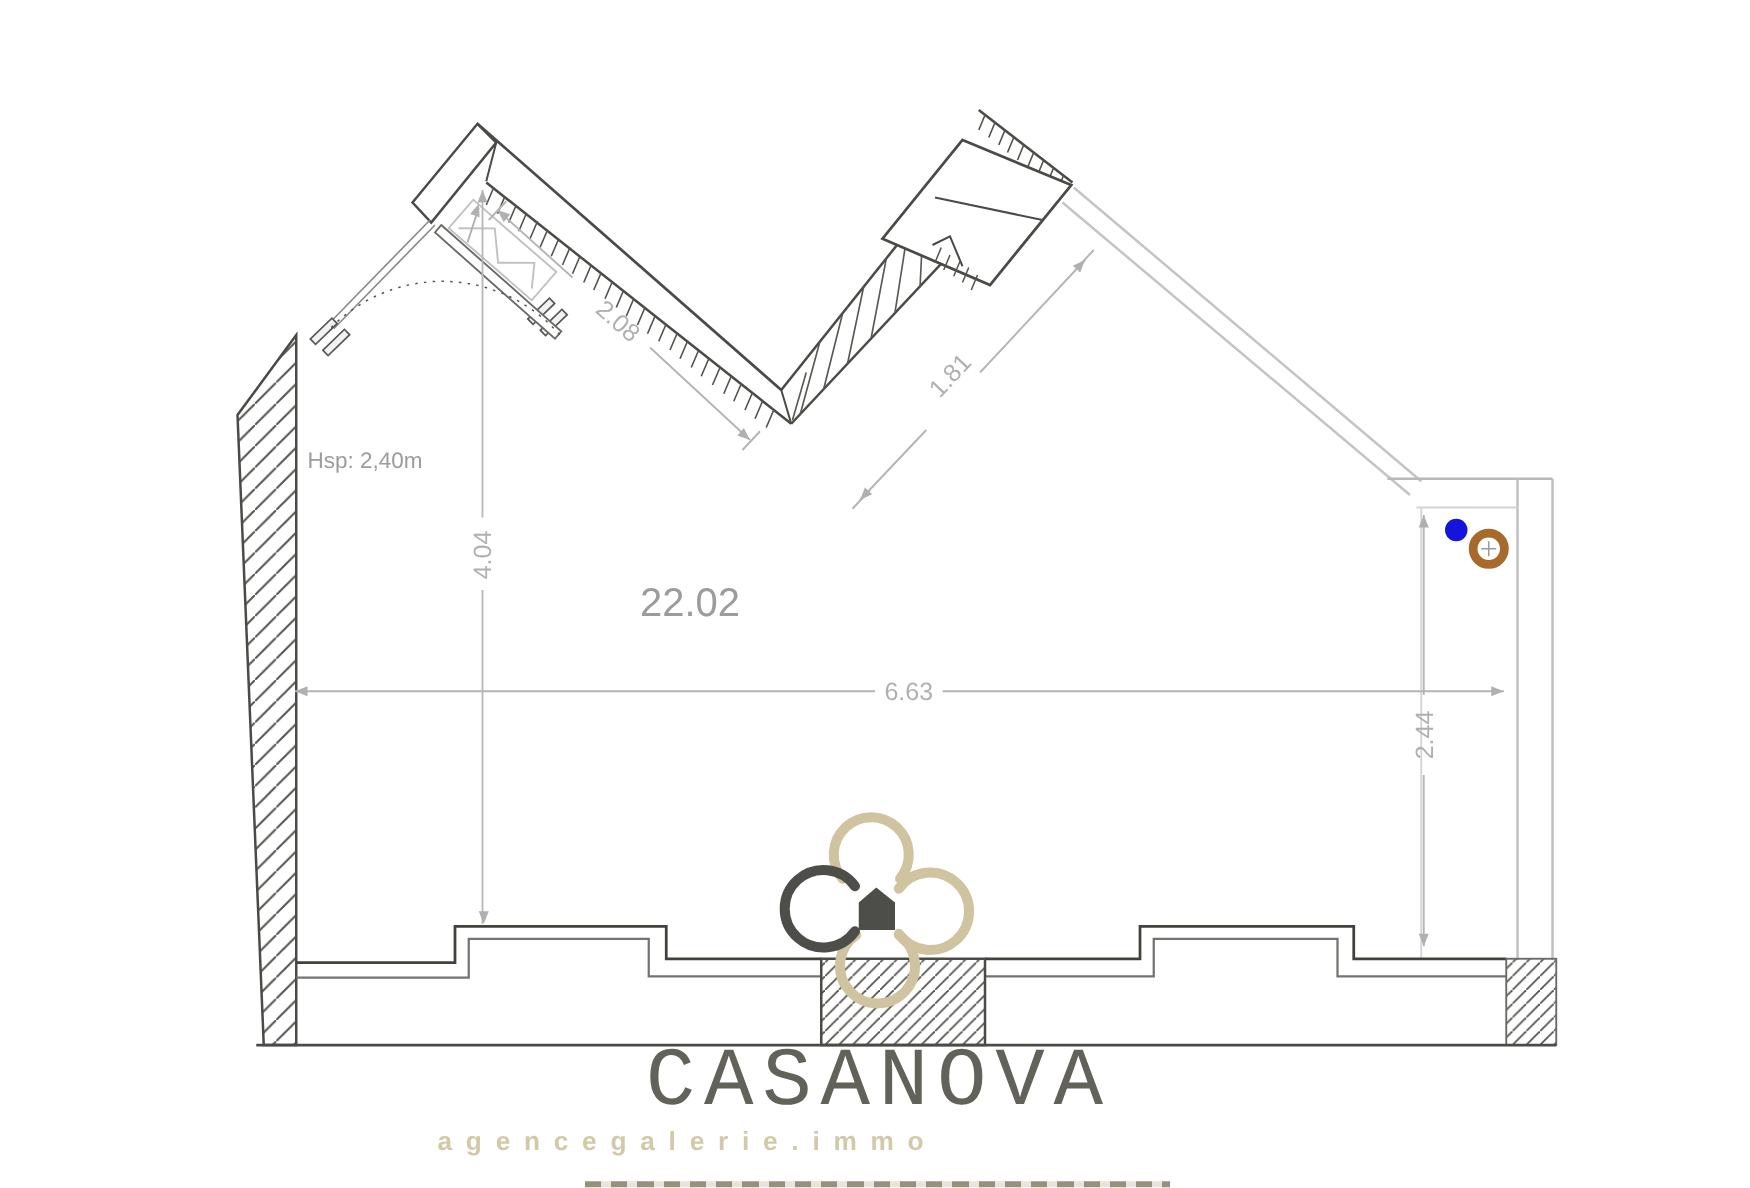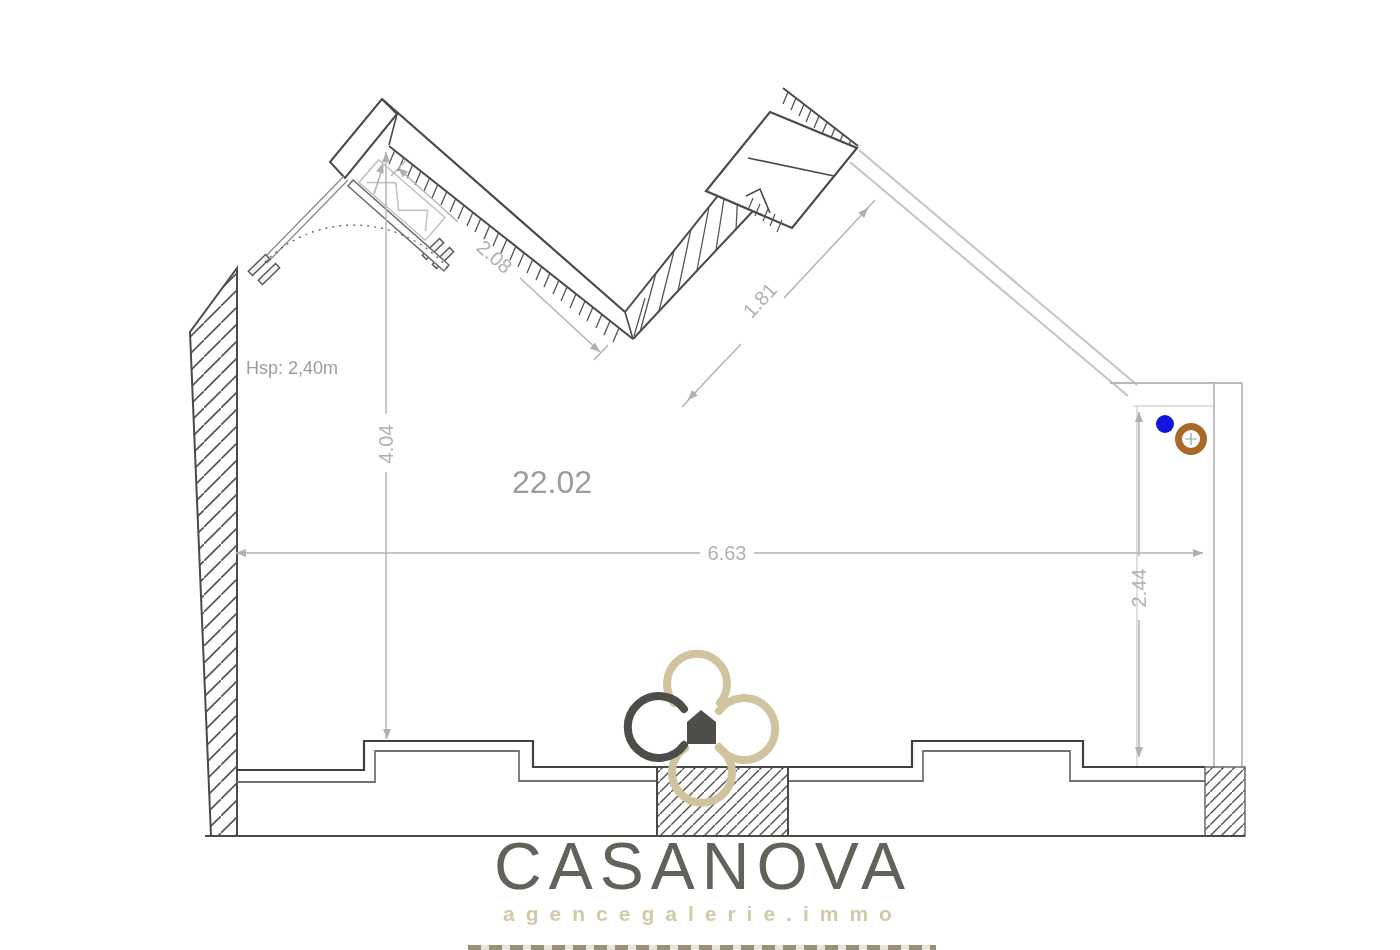--- a/index.html
+++ b/index.html
@@ -1,22 +1,22 @@
 <!DOCTYPE html>
 <html><head>
 <meta charset="utf-8">
 <style>
   html,body{margin:0;padding:0;background:#ffffff;width:1400px;height:950px;overflow:hidden;
             font-family:"Liberation Sans", sans-serif;}
   .canvas{position:relative;width:1400px;height:950px;background:#fff;}
   .plan-svg{position:absolute;left:0;top:0;}
   .brand-name{position:absolute;left:350px;top:828px;width:706px;text-align:center;
-              font-family:Liberation Sans, sans-serif;font-size:66px;font-weight:500;
+              font-family:Liberation Mono, monospace;font-size:66px;font-weight:500;
               color:#62625a;letter-spacing:7px;white-space:nowrap;}
-  .brand-tagline{position:absolute;left:350px;top:902px;width:706px;text-align:center;
+  .brand-tagline{position:absolute;left:350px;top:902px;width:706px;
                  font-family:"Liberation Sans", sans-serif;font-size:21px;font-weight:bold;
                  color:#d2c9a8;letter-spacing:11px;white-space:nowrap;}
   .footer-strip{position:absolute;left:468px;top:945px;width:468px;height:5px;
                 background:repeating-linear-gradient(90deg,#97917c 0 13px,#e8e5da 13px 21px);}
   .dim-text{font-family:"Liberation Sans", sans-serif;font-size:20px;fill:#b0b0b0;}
   .label-text{font-family:"Liberation Sans", sans-serif;fill:#9c9c9c;}
 </style>
 </head>
 <body>
 

